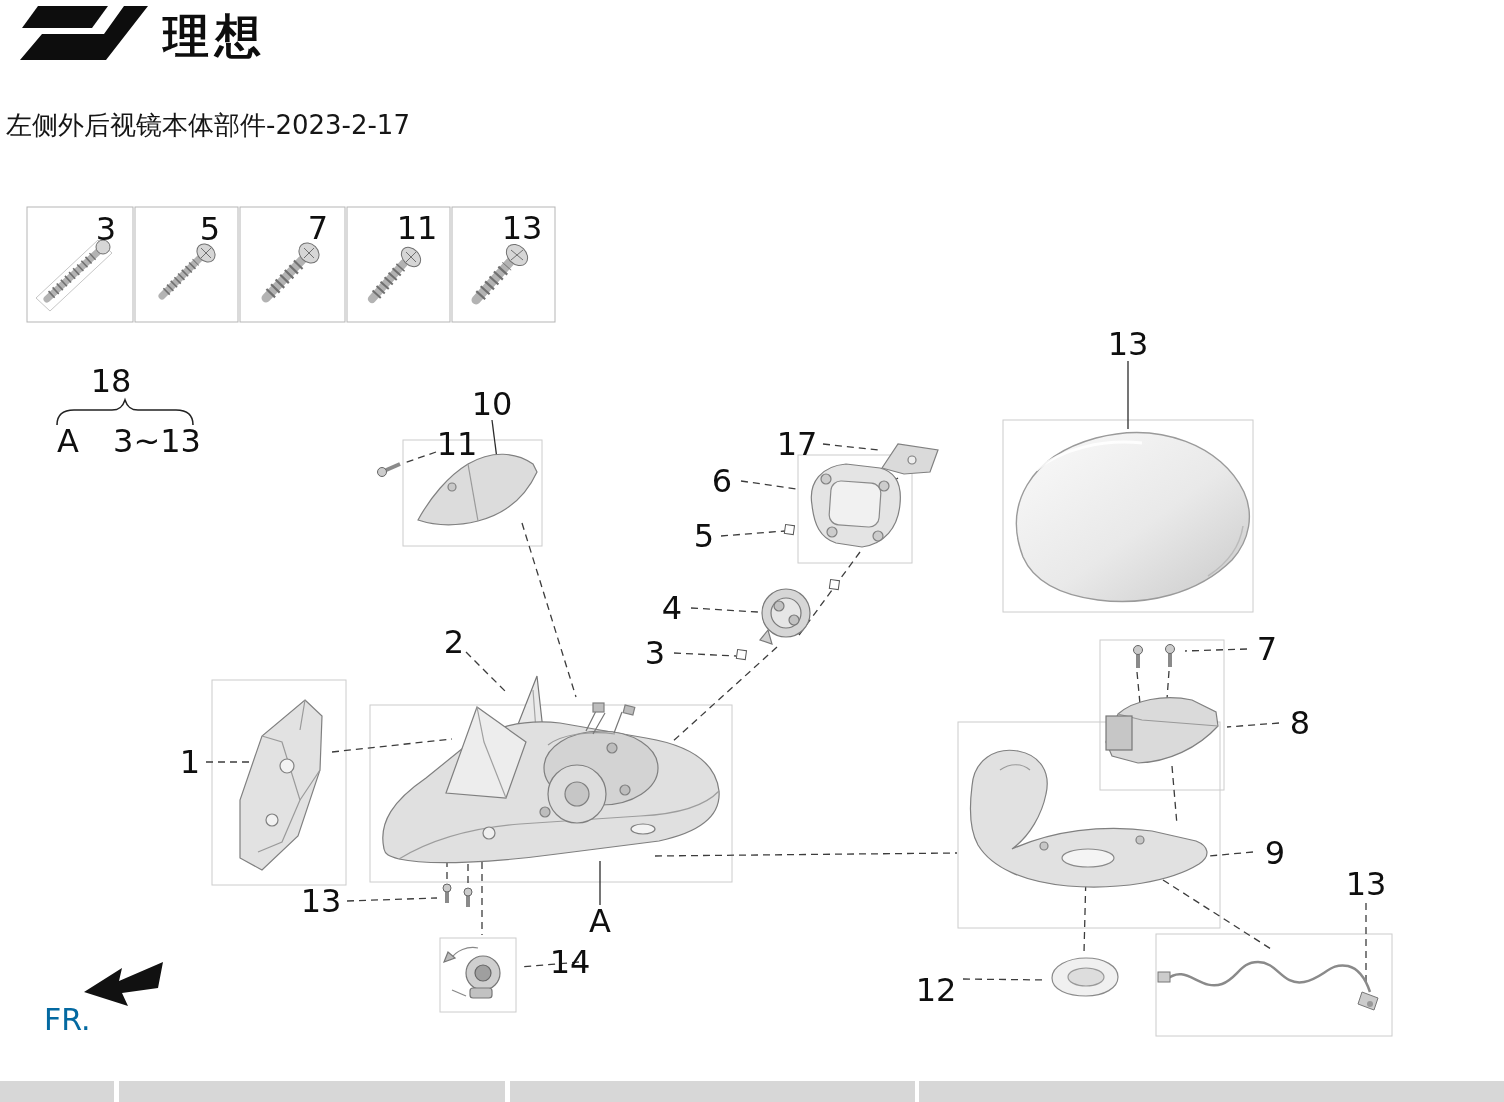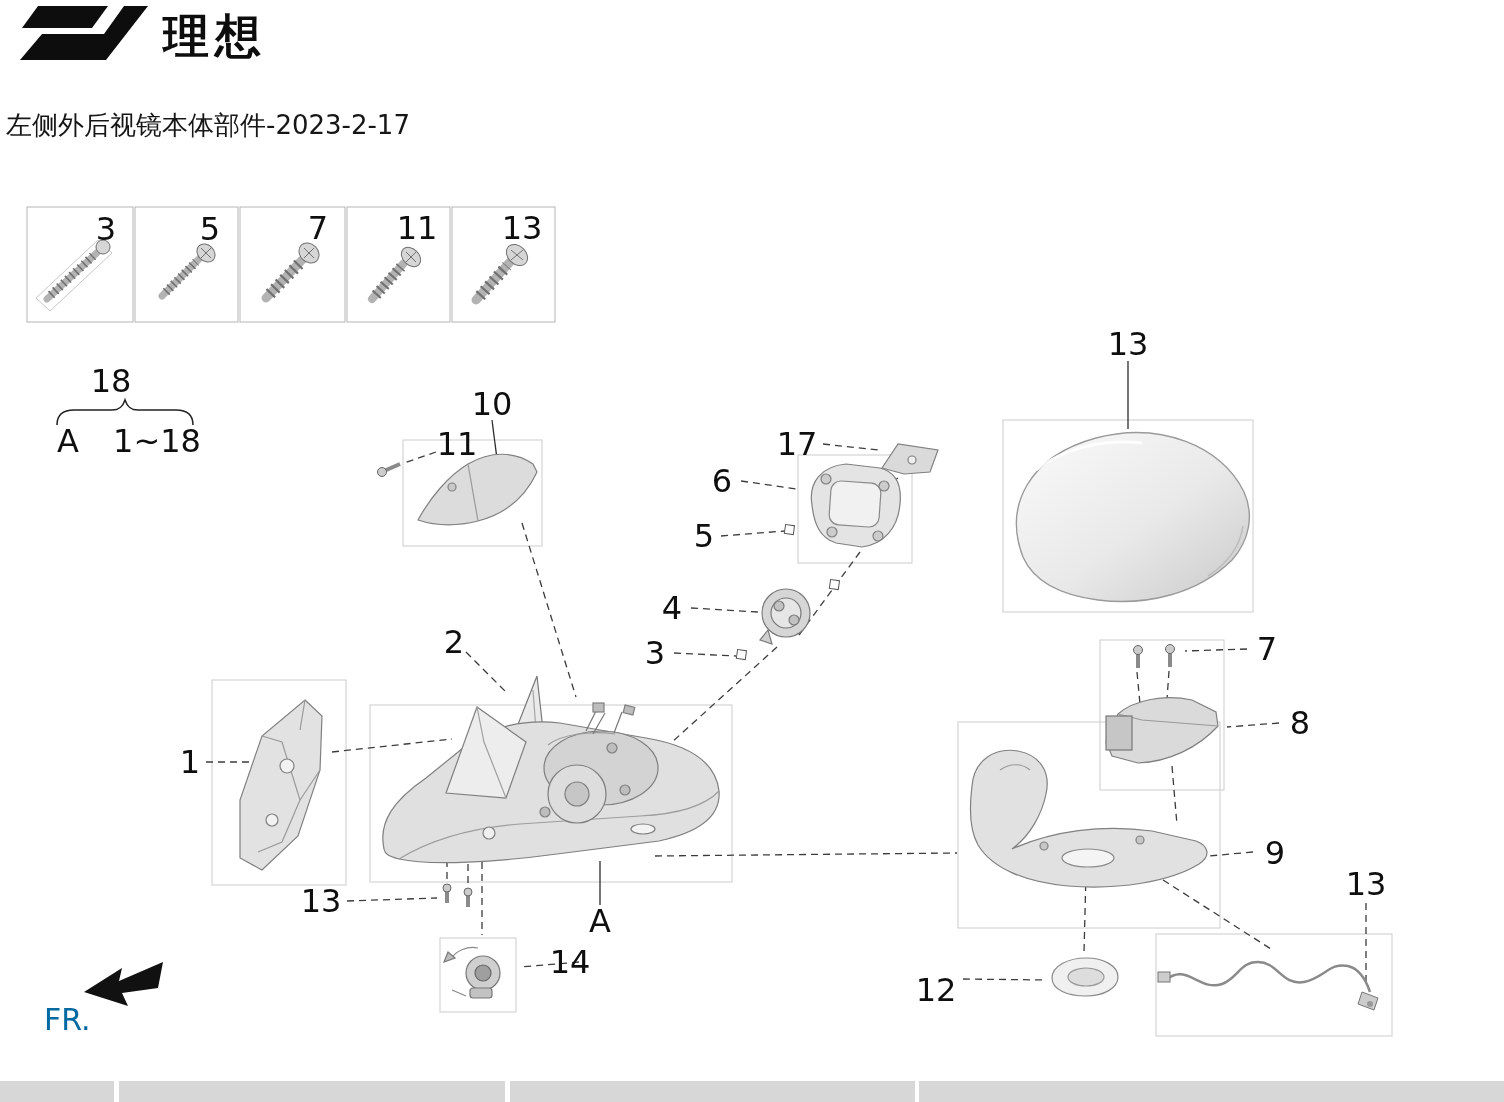--- a/index.html
+++ b/index.html
@@ -271,21 +271,21 @@
 <div class="page-title">左侧外后视镜本体部件-2023-2-17</div>
 
 <div class="callout" style="left:106px;top:229px">3</div>
 <div class="callout" style="left:210px;top:229px">5</div>
 <div class="callout" style="left:318px;top:228px">7</div>
 <div class="callout" style="left:417px;top:228px">11</div>
 <div class="callout" style="left:522px;top:228px">13</div>
 
 <div class="callout" style="left:111px;top:381px">18</div>
 <div class="callout" style="left:68px;top:441px">A</div>
-<div class="callout" style="left:157px;top:441px">1~18</div>
+<div class="callout" style="left:157px;top:441px">3~13</div>
 
 <div class="callout" style="left:492px;top:404px">10</div>
 <div class="callout" style="left:457px;top:444px">11</div>
 <div class="callout" style="left:797px;top:444px">17</div>
 <div class="callout" style="left:722px;top:481px">6</div>
 <div class="callout" style="left:704px;top:536px">5</div>
 <div class="callout" style="left:672px;top:608px">4</div>
 <div class="callout" style="left:655px;top:653px">3</div>
 <div class="callout" style="left:1128px;top:344px">13</div>
 <div class="callout" style="left:454px;top:642px">2</div>

